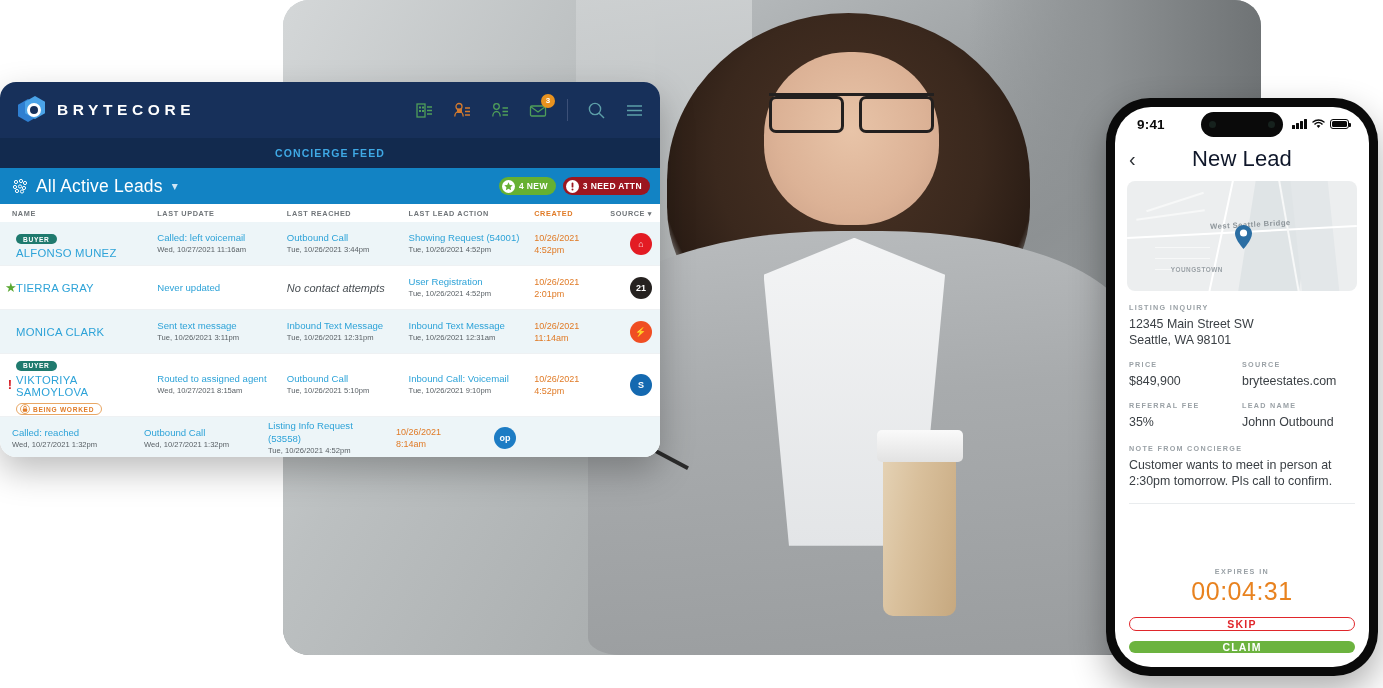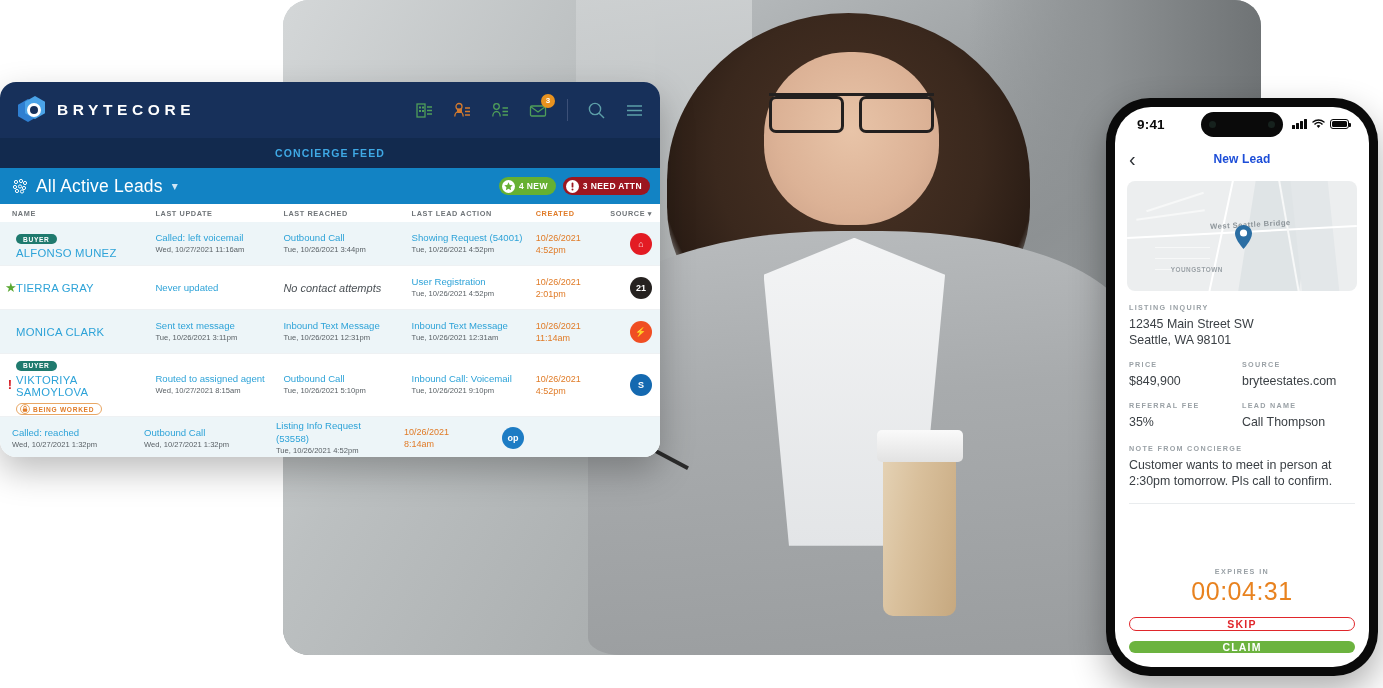--- a/index.html
+++ b/index.html
@@ -141,21 +141,21 @@
   
   .thead {
     display:flex; height:18px; align-items:center; background:#fff;
     font-size:7.3px; letter-spacing:.6px; color:#707579; font-weight:700;
     padding-left:12px;
   }
   .thead .th { text-transform:uppercase; }
   .c-name   { width:148px; }
   .c-update { width:132px; }
   .c-reach  { width:124px; }
-  .c-action { width:128px;margin-left:8px; }
+  .c-action { width:128px; }
   .c-created{ width:76px; }
   .c-source { width:52px; text-align:right; padding-right:8px; }
   .thead .c-created { color:#e07b27; }
   .thead .c-source  { color:#707579; }
 
   .row {
     display:flex; align-items:center; padding-left:12px; min-height:44px;
     border-bottom:1px solid #eef1f3;
   }
   .row.alt { background:#edf5f8; }
@@ -221,21 +221,21 @@
   .bars b:nth-child(1){height:4px}.bars b:nth-child(2){height:6px}
   .bars b:nth-child(3){height:8px}.bars b:nth-child(4){height:10px}
   .batt { width:19px; height:10px; border:1.3px solid #0b0b0b; border-radius:3px; position:relative; }
   .batt:after { content:''; position:absolute; right:-3px; top:3px; width:1.8px; height:4px; background:#0b0b0b; border-radius:0 1px 1px 0; }
   .batt i { position:absolute; left:1.2px; top:1.2px; bottom:1.2px; right:1.2px; background:#0b0b0b; border-radius:1.5px; }
 
   .navbar { height:36px; display:flex; align-items:center; position:relative; padding:0 14px; }
   .navback { font-size:20px; color:#2d3136; line-height:1; }
   .navtitle {
     position:absolute; left:0; right:0; text-align:center;
-    font-size:12px; font-weight:700; color:#1d4ed8; letter-spacing:.1px;
+    font-size:22px; font-weight:400; color:#0f172a; letter-spacing:.1px;
   }
   .map {
     margin:4px 12px 0 12px; height:110px; border-radius:8px; overflow:hidden;
     position:relative;
     background:#eceeef;
   }
   .map .water {
     position:absolute; left:52%; top:-8%; width:26%; height:120%;
     background:#dfe4e6; transform:rotate(9deg);
   }
@@ -628,21 +628,21 @@
           </div>
         </div>
 
         <div class="fgrid">
           <div>
             <div class="flabel">REFERRAL FEE</div>
             <div class="fval">35%</div>
           </div>
           <div>
             <div class="flabel">LEAD NAME</div>
-            <div class="fval">Call Thompson</div>
+            <div class="fval">Johnn Outbound</div>
           </div>
         </div>
 
         <div style="margin-top:14px;">
           <div class="flabel">NOTE FROM CONCIERGE</div>
           <div class="fval">Customer wants to meet in person at 2:30pm tomorrow. Pls call to confirm.</div>
         </div>
 
         <div class="divider"></div>
       </div>

